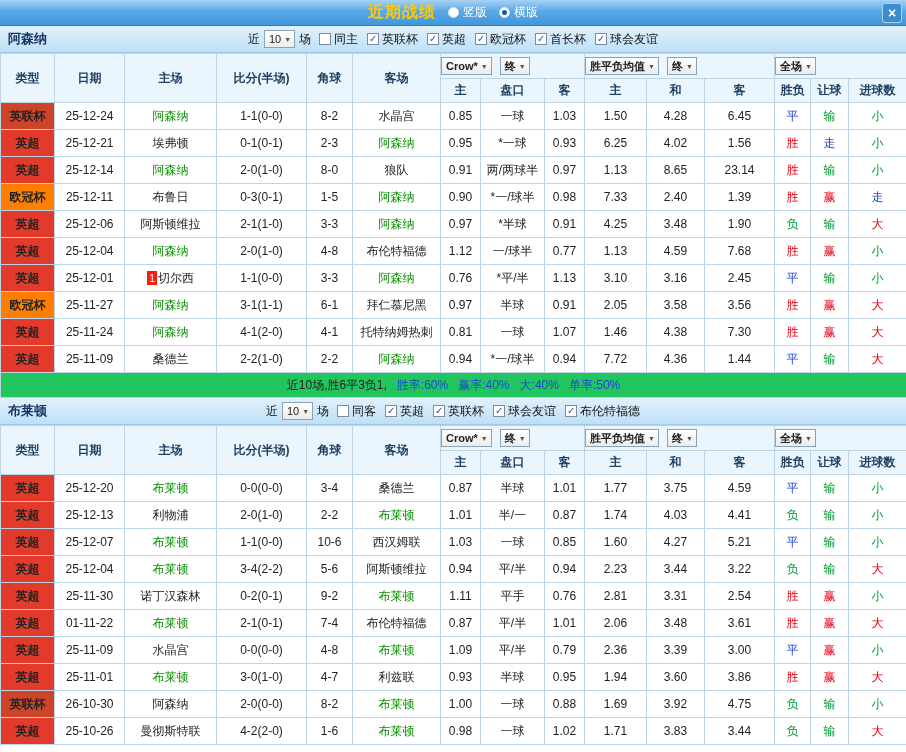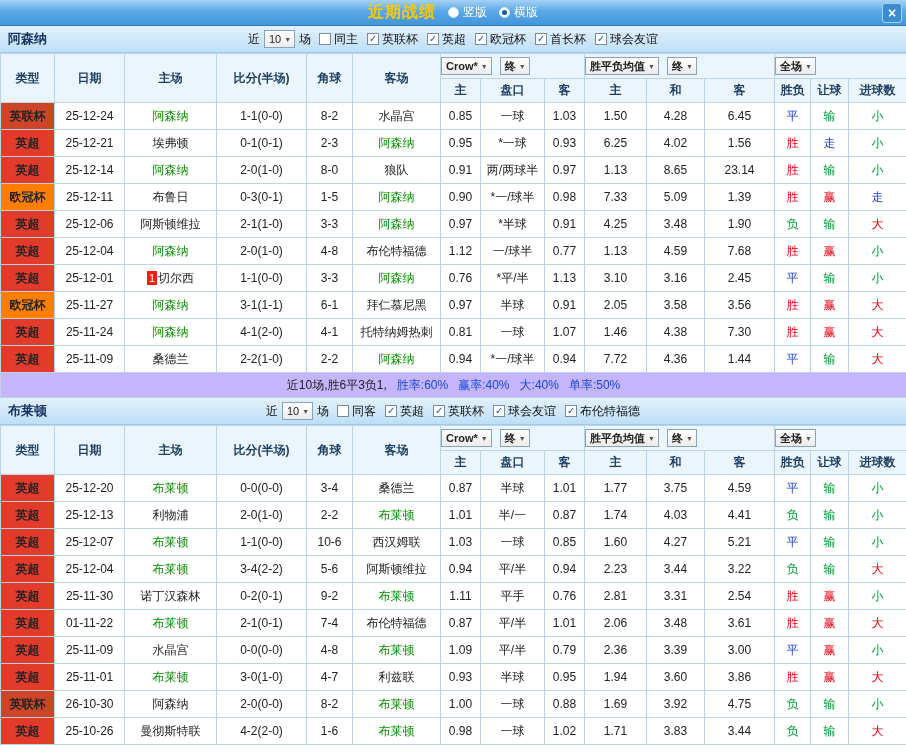--- a/index.html
+++ b/index.html
@@ -29,21 +29,21 @@
   .grid th, .grid td { border:1px solid #bdd4e6; text-align:center; overflow:hidden; white-space:nowrap; font-size:12px; }
   .grid thead th { background:#ebf5fd; color:#1d3f61; font-weight:bold; }
   .hrow1 th { height:25px; }
   .hrow2 th { height:24px; }
   .hgroup { display:flex; align-items:center; gap:8px; }
   .grid tbody td { height:27px; background:#fff; color:#222; }
   td.type { color:#fff; font-weight:bold; }
   td.score { color:#e83b22; }
   .focus { color:#089000; }
   .badge { display:inline-block; background:#f51d0d; color:#fff; font-size:11px; padding:0 2px; margin-right:1px; line-height:14px; }
-  tr.summary td { height:25px; background:#c4b5fd; color:#222;margin-top:44px; }
+  tr.summary td { height:25px; background:#22c55e; color:#222;margin-top:44px; }
   .stat { margin-left:10px; }
 </style>
 </head>
 <body>
 
 <div class="window">
   <div class="titlebar">
     <div class="titlebar-center">
       <span class="tb-title" style="color: rgb(255, 200, 0);">近期战绩</span>
       <label class="radio">
@@ -220,21 +220,21 @@
     <td class="type" style="background: rgb(255, 126, 0);">欧冠杯</td>
     <td class="date">25-12-11</td>
     <td class="home"><span>布鲁日</span></td>
     <td class="score">0-3(0-1)</td>
     <td class="corner">1-5</td>
     <td class="away"><span class="focus">阿森纳</span></td>
     <td class="num">0.90</td>
     <td class="pan">*一/球半</td>
     <td class="num">0.98</td>
     <td class="num">7.33</td>
-    <td class="num">5.09</td>
+    <td class="num">2.40</td>
     <td class="num">1.39</td>
     <td class="res" style="color: rgb(230, 0, 18);">胜</td>
     <td class="res" style="color: rgb(230, 0, 18);">赢</td>
     <td class="res" style="color: rgb(34, 68, 204);">走</td>
   </tr>
 
   <tr class="drow">
     <td class="type" style="background: rgb(226, 59, 43);">英超</td>
     <td class="date">25-12-06</td>
     <td class="home"><span>阿斯顿维拉</span></td>

